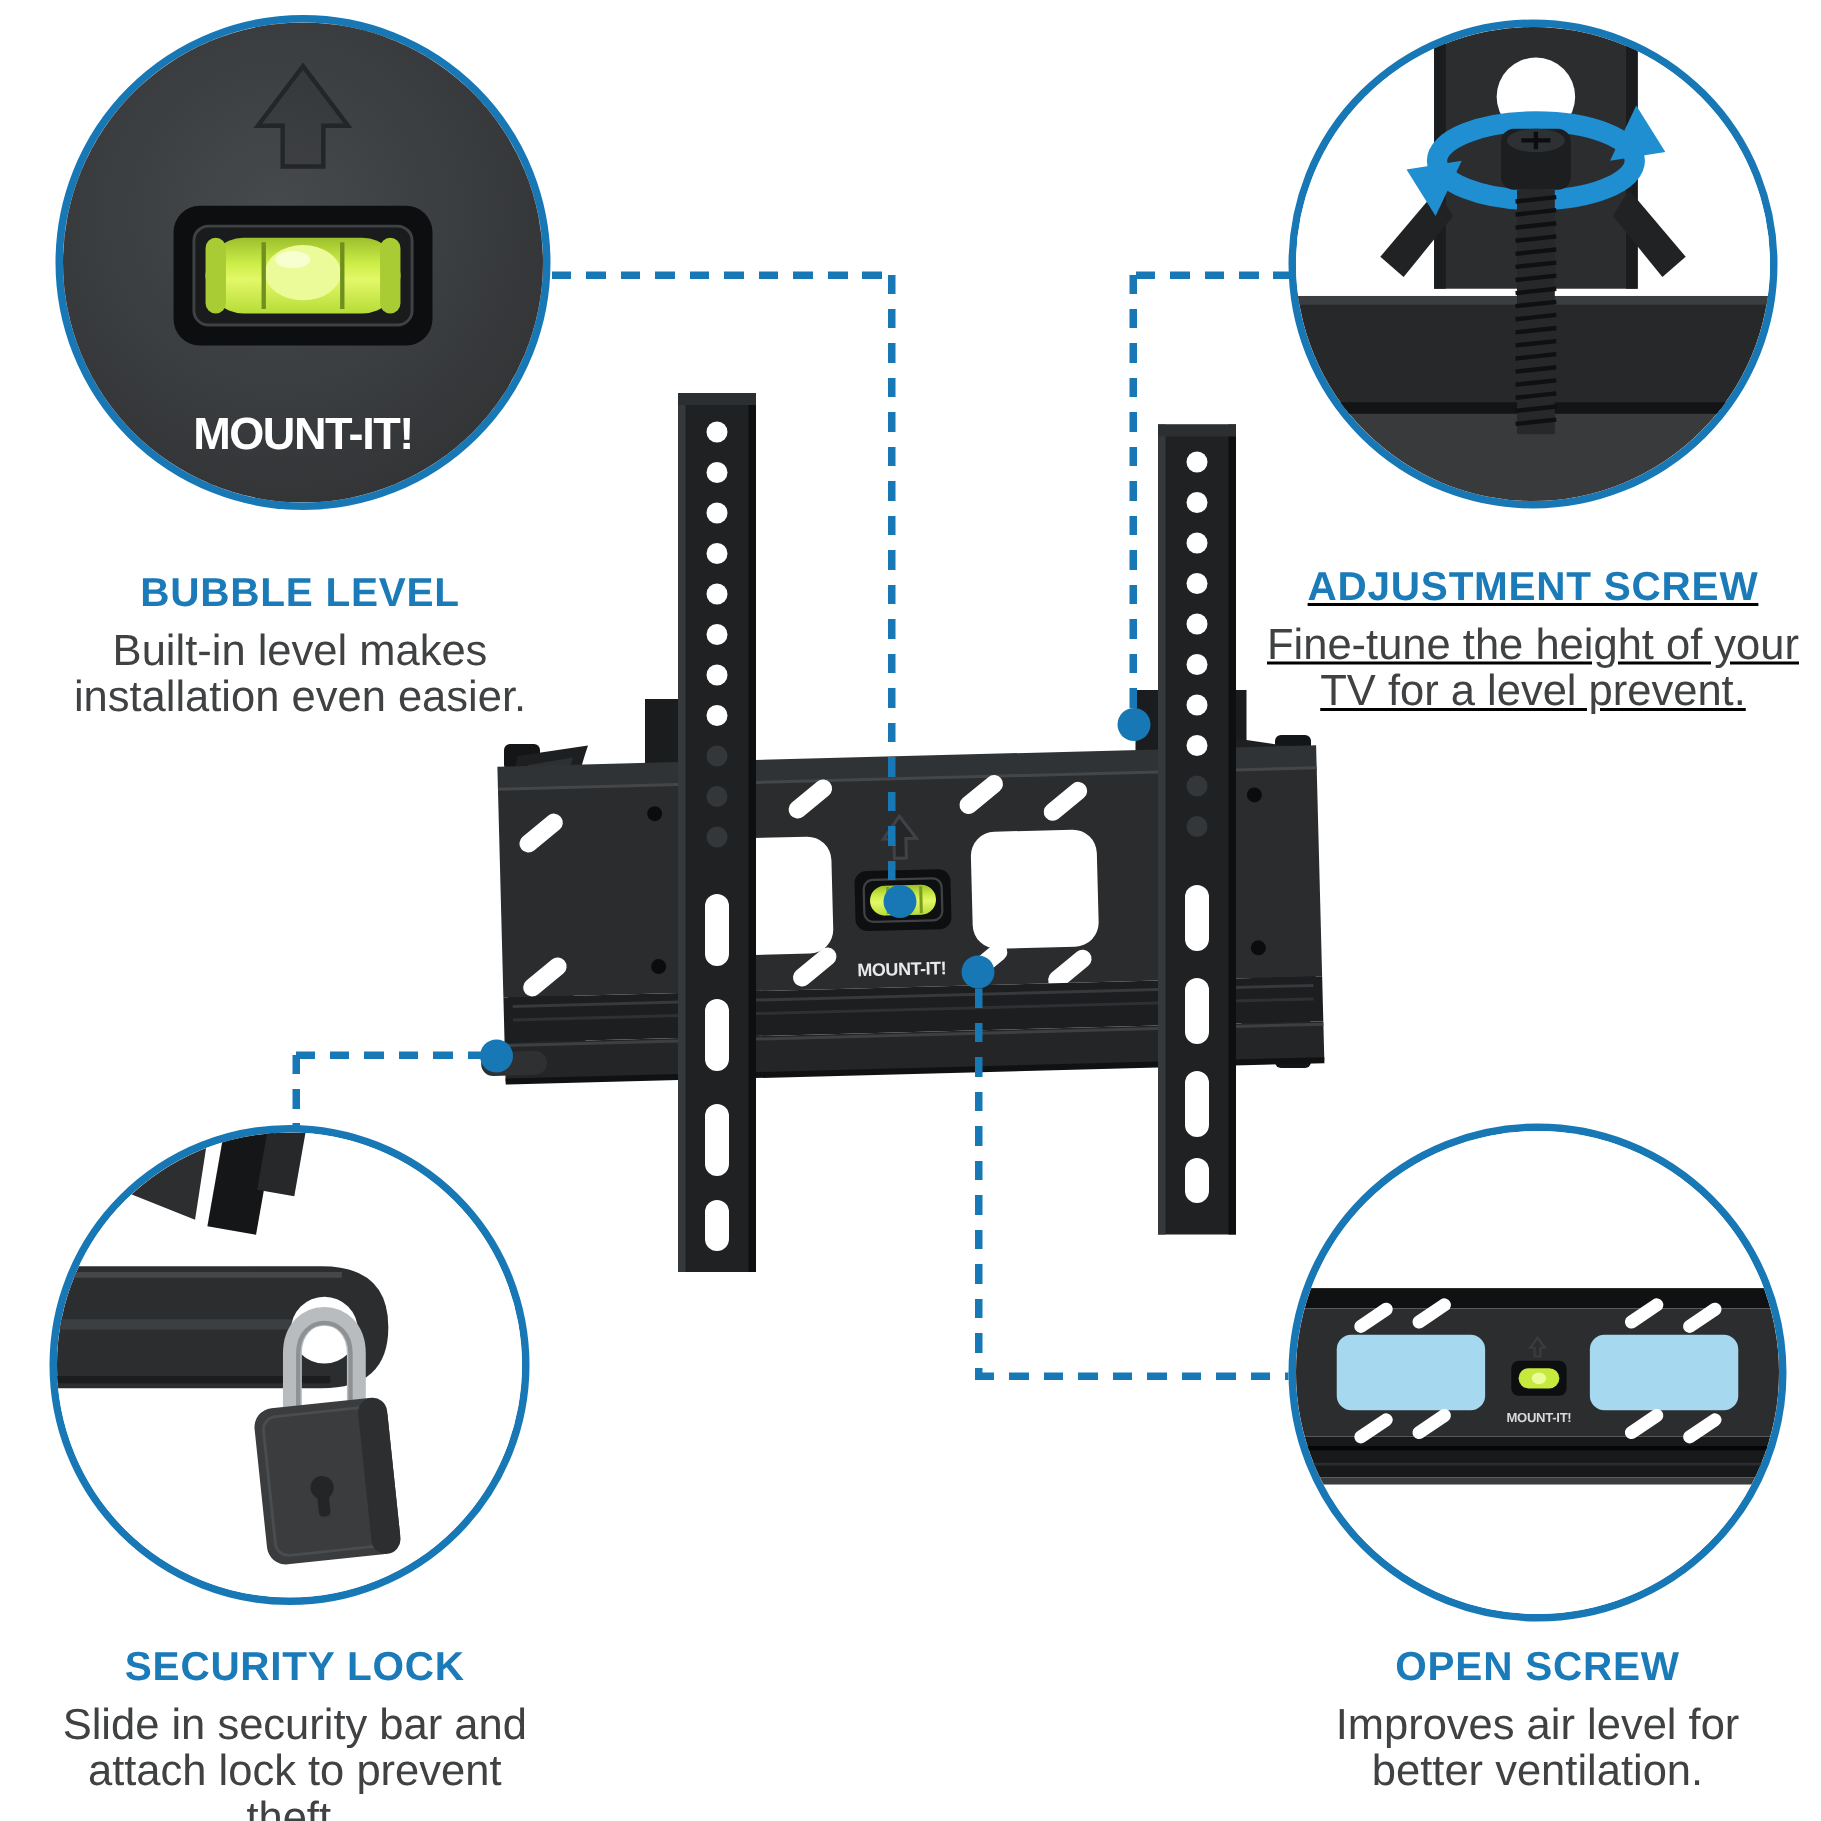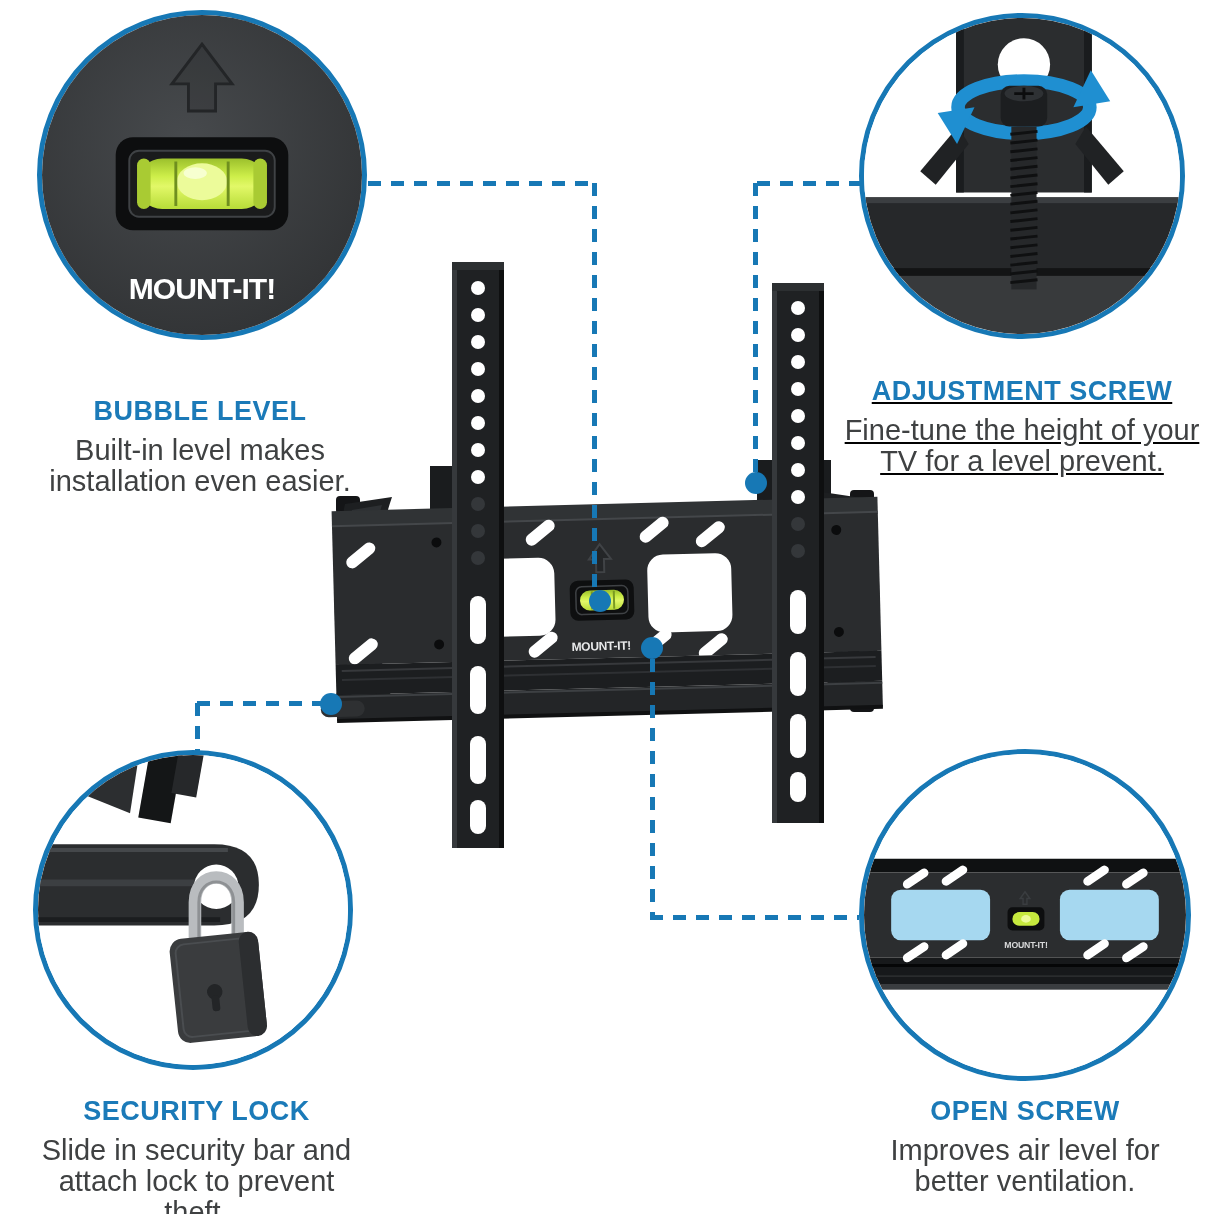--- a/index.html
+++ b/index.html
@@ -331,21 +331,21 @@
   <div class="dash-h" style="left:197px;top:701px;width:124px;"></div>
   <div class="dash-v" style="left:195px;top:703px;height:48px;"></div>
   <div class="dash-v" style="left:650px;top:659px;height:259px;"></div>
   <div class="dash-h" style="left:650px;top:915px;width:209px;"></div>
 
   <div class="dot" style="left:589px;top:590px;"></div>
   <div class="dot" style="left:745px;top:472px;"></div>
   <div class="dot" style="left:320px;top:693px;"></div>
   <div class="dot" style="left:641px;top:637px;"></div>
 
-  <div class="feature" style="left:45px;top:396px;width:310px;">
+  <div class="feature" style="left:45px;top:380px;width:310px;">
     <h2>BUBBLE LEVEL</h2>
     <p>Built-in level makes installation even easier.</p>
   </div>
 
   <div class="feature" style="left:832px;top:376px;width:380px;text-decoration:underline;">
     <h2>ADJUSTMENT SCREW</h2>
     <p>Fine-tune the height of your TV for a level prevent.</p>
   </div>
 
   <div class="feature" style="left:24px;top:1096px;width:345px;">

